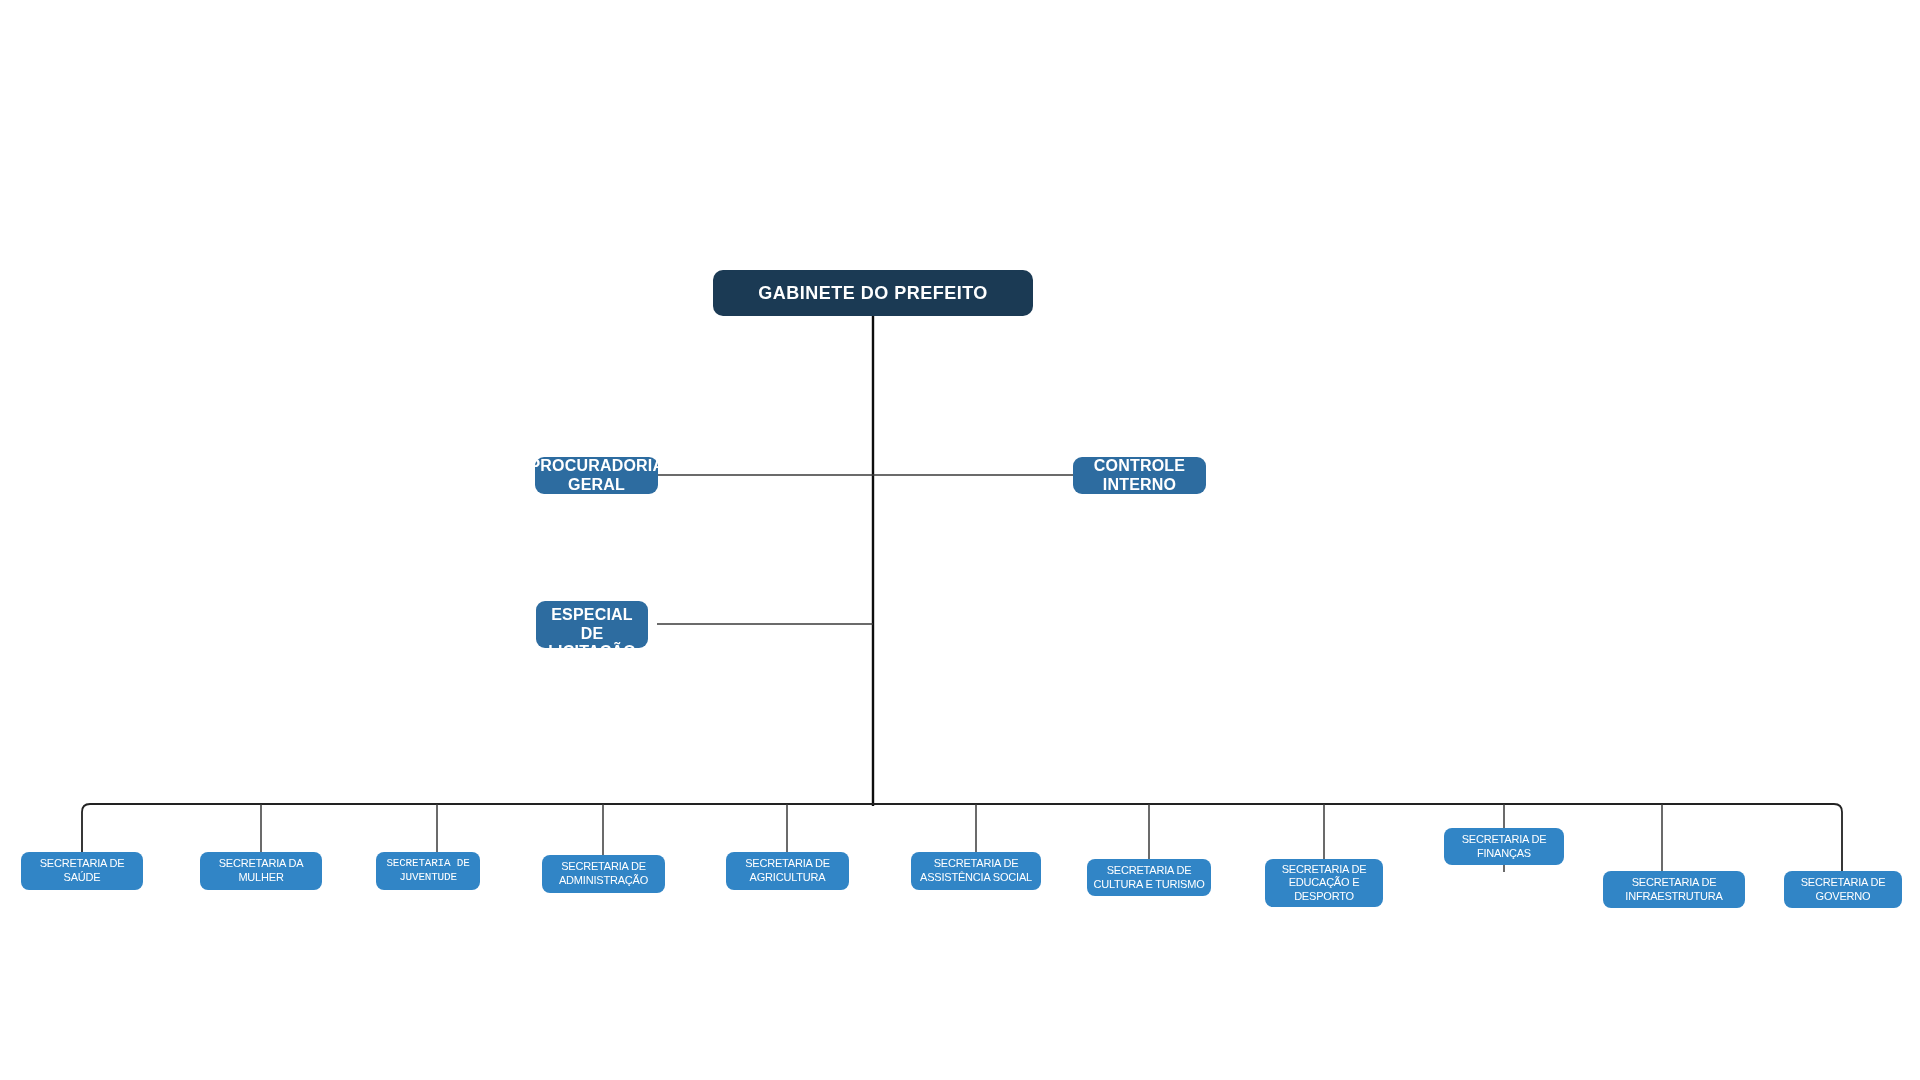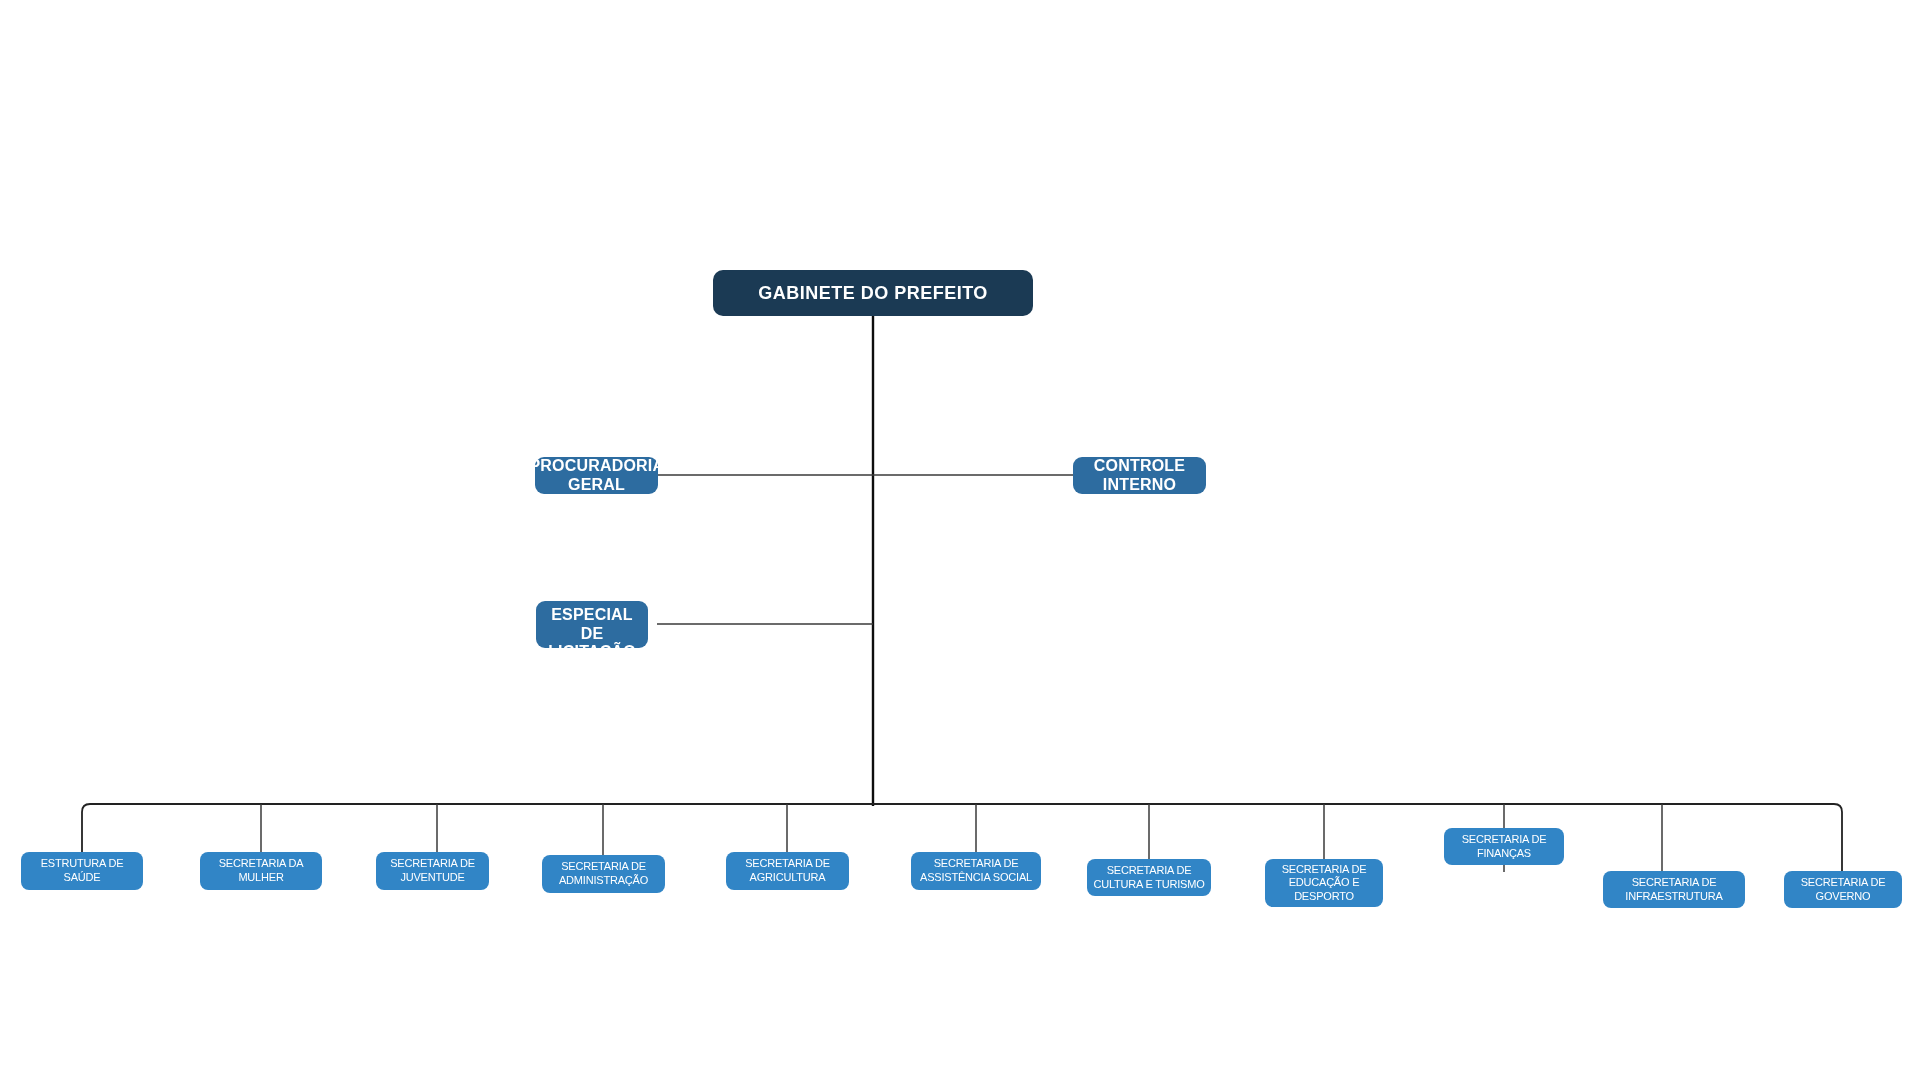--- a/index.html
+++ b/index.html
@@ -110,26 +110,26 @@
     <span>PROCURADORIA GERAL</span>
   </div>
   <div class="node node-advisory" style="left:1073px; top:457px; width:133px; height:37px;">
     <span>CONTROLE INTERNO</span>
   </div>
   <div class="node node-advisory" style="left:536px; top:601px; width:112px; height:47px;">
     <span>COMISSÃO ESPECIAL DE LICITAÇÃO</span>
   </div>
 
   <div class="node node-secretariat" style="left:21px; top:852px; width:122px; height:38px;">
-    <span>ESTRUTURA DE SAÚDE</span>
+    <span>SECRETARIA DE SAÚDE</span>
   </div>
   <div class="node node-secretariat" style="left:200px; top:852px; width:122px; height:38px;justify-content:center;">
     <span>SECRETARIA DA MULHER</span>
   </div>
-  <div class="node node-secretariat" style="left:376px; top:852px; width:113px; height:38px;">
+  <div class="node node-secretariat" style="left:376px; top:852px; width:104px; height:38px;font-family:Liberation Mono, monospace;">
     <span>SECRETARIA DE JUVENTUDE</span>
   </div>
   <div class="node node-secretariat" style="left:542px; top:855px; width:123px; height:38px;">
     <span>SECRETARIA DE ADMINISTRAÇÃO</span>
   </div>
   <div class="node node-secretariat" style="left:726px; top:852px; width:123px; height:38px;">
     <span>SECRETARIA DE AGRICULTURA</span>
   </div>
   <div class="node node-secretariat" style="left:911px; top:852px; width:130px; height:38px;">
     <span>SECRETARIA DE ASSISTÊNCIA SOCIAL</span>

